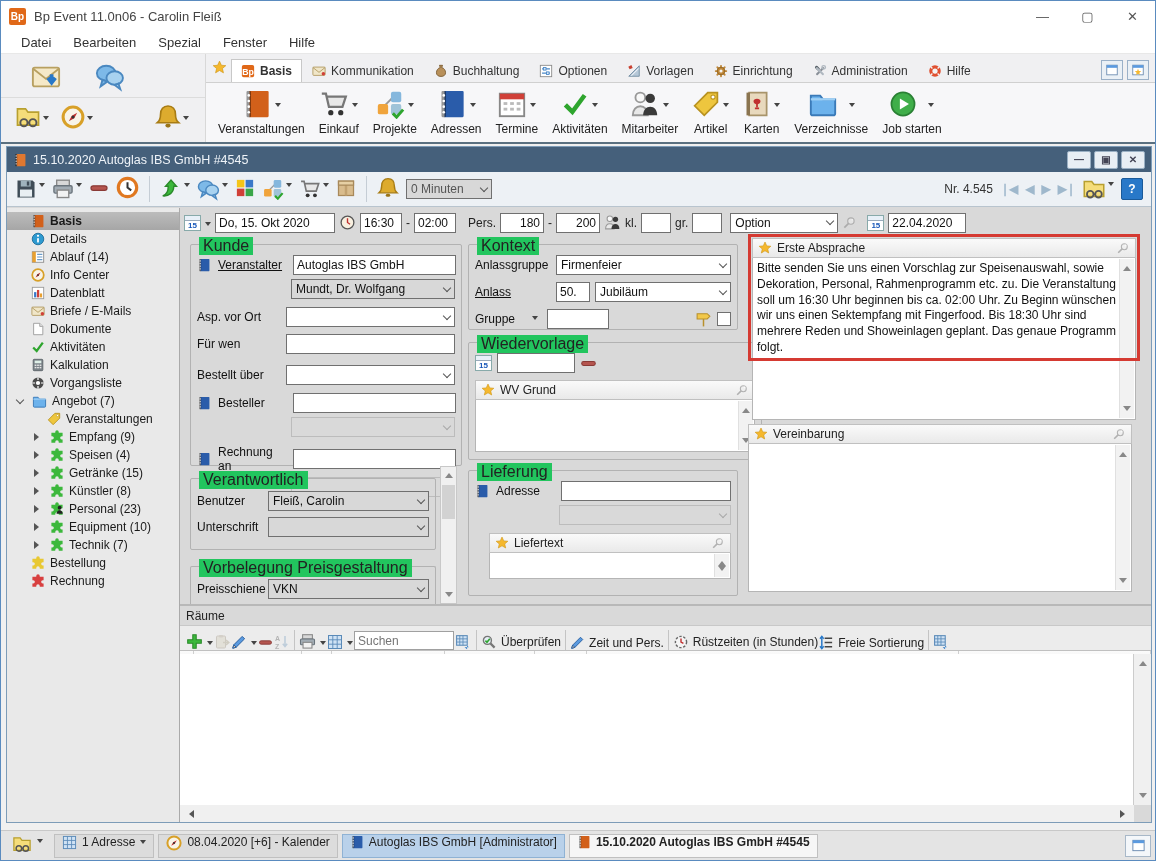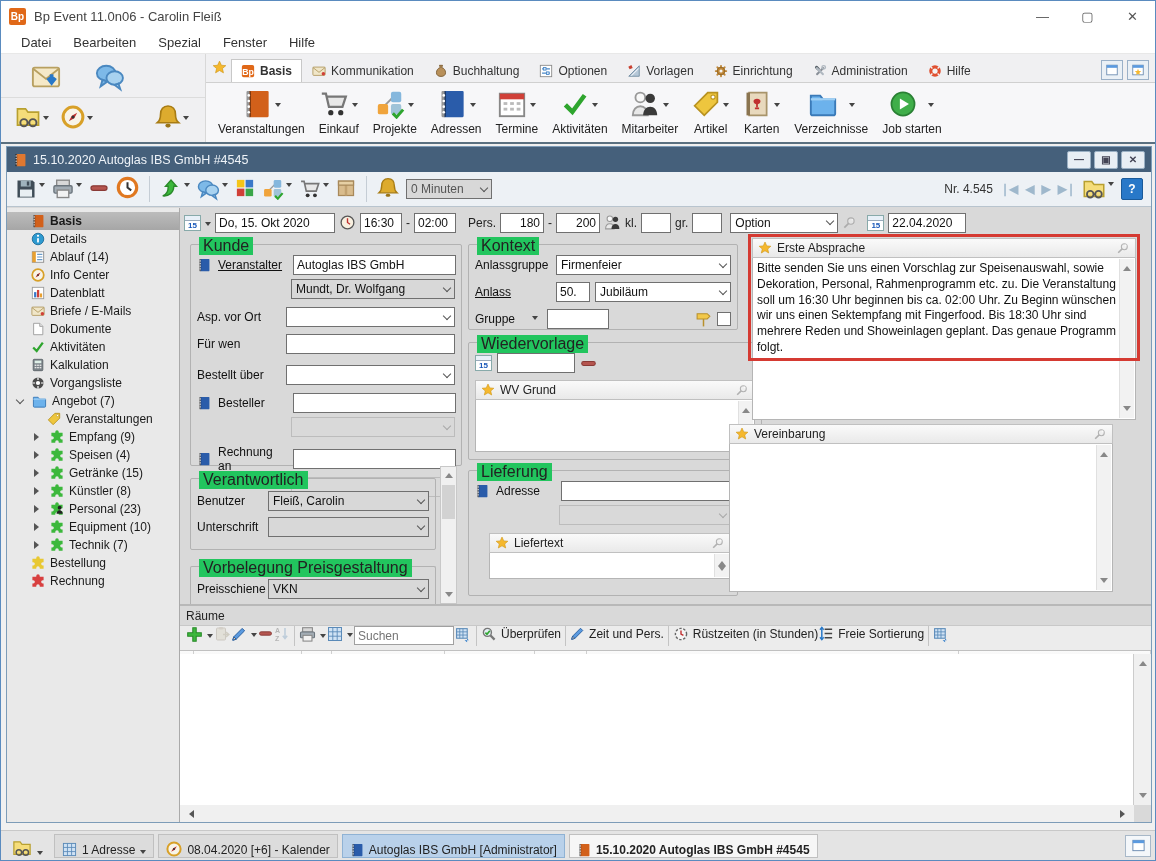--- a/index.html
+++ b/index.html
@@ -85,33 +85,33 @@
   .redbox { position:absolute; border:3px solid #d53a32; pointer-events:none; z-index:5; }
   .cal15 { width:17px; height:16px; background:#fff; border:1px solid #8aa; font-size:8px; font-weight:bold; color:#1a58b8; display:flex; align-items:flex-end; justify-content:center; line-height:1; position:relative; flex:none; }
   .cal15::before { content:""; position:absolute; top:0; left:0; right:0; height:4px; background:#e8f0f8; border-bottom:1px solid #9ab; }
   .checkbox { width:14px; height:14px; background:#fff; border:1px solid #707070; }
   .scrollcol { position:absolute; width:17px; background:#f0f0f0; border:1px solid #c8c8c8; display:flex; flex-direction:column; align-items:center; justify-content:space-between; padding:2px 0; }
   .scrollcol .thumb { width:13px; height:34px; background:#d2d2d2; margin-top:2px; }
 
   
   .rooms { position:absolute; left:0; right:0; top:396px; bottom:0; border-top:2px solid #b8b8b8; background:#d9d9d9; }
   .rooms .rtitle { padding:3px 0 2px 6px; color:#222; }
-  .roomtb { height:26px; background:#ececec; border-top:1px solid #c8c8c8; border-bottom:1px solid #c0c0c0; display:flex; align-items:flex-start; padding:0 6px; gap:1px; }
+  .roomtb { height:26px; background:#ececec; border-top:1px solid #c8c8c8; border-bottom:1px solid #c0c0c0; display:flex; align-items:flex-end; padding:0 6px; gap:1px; }
   .rtbsep { width:1px; height:20px; background:#c4c4c4; margin:0 3px; }
   .rtbtn { display:flex; align-items:center; gap:4px; color:#222; white-space:nowrap; }
   .searchbox { width:100px; height:19px; border:1px solid #a0a0a0; background:#fff; font-size:12px; color:#999; padding:0 3px; font-family:"Liberation Sans",sans-serif; }
   .gridhdr { display:flex; height:19px; background:linear-gradient(#fbfbfb,#ececec); border-bottom:1px solid #b8b8b8; font-size:12px; color:#222; }
   .gh { border-right:1px solid #cfcfcf; padding:2px 3px; white-space:nowrap; overflow:hidden; }
   .gridbody { position:absolute; left:0; right:17px; top:48px; bottom:17px; background:#fff; border-right:1px solid #ccc; }
   .gridvs { position:absolute; right:0; top:48px; bottom:17px; width:17px; background:#f0f0f0; display:flex; flex-direction:column; justify-content:space-between; align-items:center; padding:3px 0; }
   .gridhs { position:absolute; left:0; right:17px; bottom:0; height:17px; background:#f0f0f0; display:flex; justify-content:space-between; align-items:center; padding:0 5px; }
 
   
   .statusbar { position:absolute; left:0; right:0; bottom:0; height:30px; background:#e4e4e4; border-top:1px solid #c8c8c8; display:flex; align-items:center; padding:0 4px; gap:4px; }
-  .seg { display:flex; align-items:flex-end; gap:5px; height:24px; padding:0 7px; border:1px solid #c0c0c0; background:#dcdcdc; white-space:nowrap; color:#222; }
+  .seg { display:flex; align-items:flex-start; gap:5px; height:24px; padding:0 7px; border:1px solid #c0c0c0; background:#dcdcdc; white-space:nowrap; color:#222; }
   .seg.plain { border:none; background:none; }
   .seg.blue { background:#b9d1ea; border-color:#8fb2d4; }
   .seg.doc { background:#f6f6f6; font-weight:bold; }
   .winbtn { margin-left:auto; width:26px; height:22px; border:1px solid #a8b8c8; background:#f4f7fa; display:flex; align-items:center; justify-content:center; }
 
   .ic { flex:none; }
   svg text { font-family:"Liberation Sans",sans-serif; }
 </style>
 </head>
 <body>
@@ -1083,21 +1083,21 @@
           <div class="tabox" style="height:162px">
             <div class="txt">Bitte senden Sie uns einen Vorschlag zur Speisenauswahl, sowie Dekoration, Personal, Rahmenprogramm etc. zu. Die Veranstaltung soll um 16:30 Uhr beginnen bis ca. 02:00 Uhr. Zu Beginn wünschen wir uns einen Sektempfang mit Fingerfood. Bis 18:30 Uhr sind mehrere Reden und Showeinlagen geplant. Das genaue Programm folgt.</div>
             <div class="vs">
                 <span class="tri-up"></span>
                 <span class="tri-down"></span>
               </div>
           </div>
         </div>
         <div class="redbox" style="left:568px; top:26px; width:392px; height:127px"></div>
 
-        <div style="position:absolute; left:549px; top:216px; width:384px">
+        <div style="position:absolute; left:568px; top:216px; width:384px">
           <div class="hdrbar">
             <svg class="ic" width="14" height="14">
                 <use href="#i-star"></use>
               </svg>
             <span class="htext">Vereinbarung</span>
             <svg class="ic" width="14" height="14" style="opacity:.6">
                 <use href="#i-magedit"></use>
               </svg>
           </div>
           <div class="tabox" style="height:148px">

